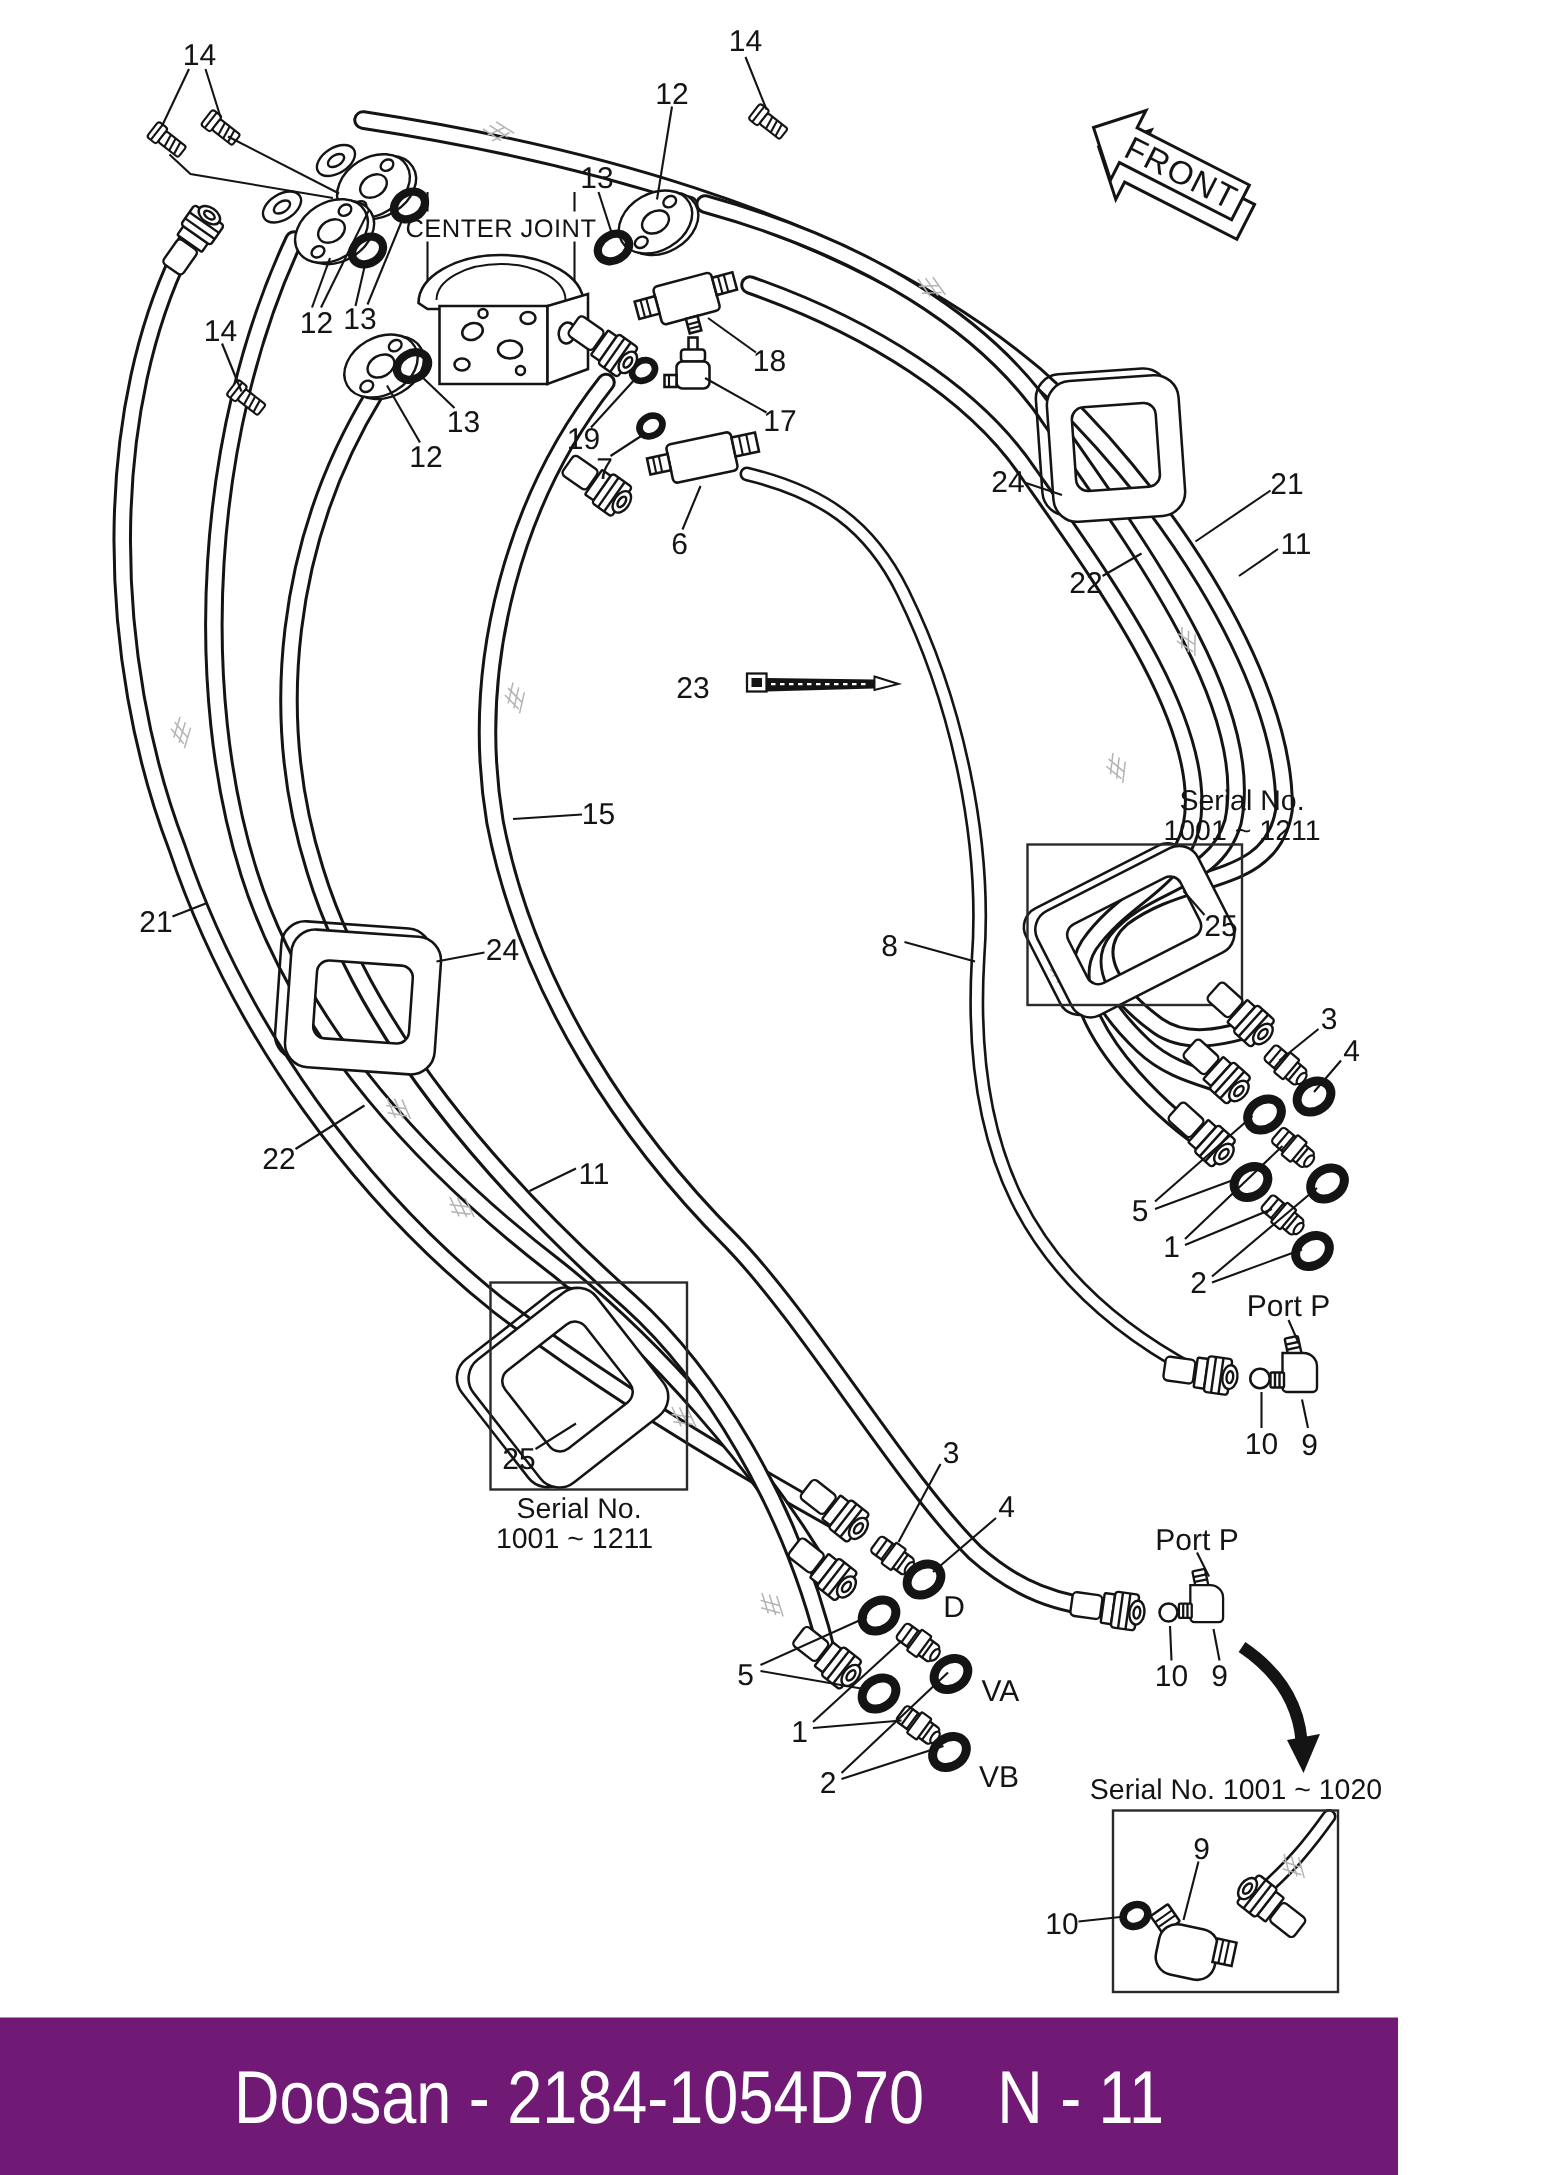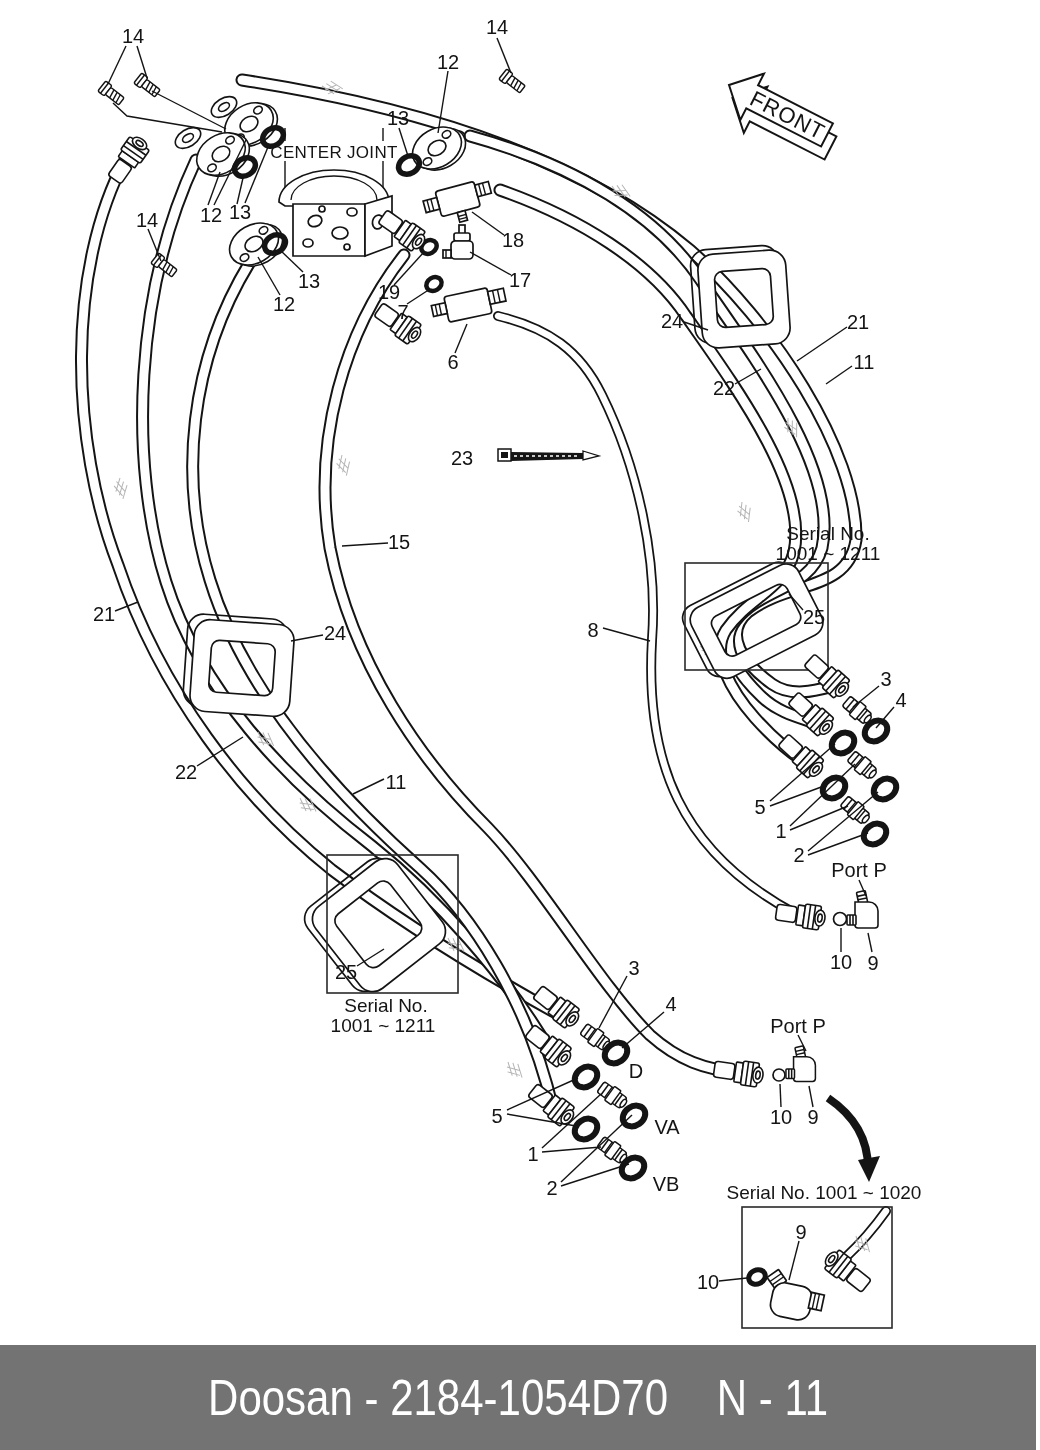--- a/index.html
+++ b/index.html
@@ -11,21 +11,21 @@
   .cj{font:17px "Liberation Sans", sans-serif;fill:#141414;text-anchor:middle;letter-spacing:.3px;}
   .pp{font:20px "Liberation Sans", sans-serif;fill:#141414;text-anchor:middle;}
   .tube-o{fill:none;stroke:#141414;stroke-width:13;stroke-linecap:round;}
   .tube-i{fill:none;stroke:#ffffff;stroke-width:9;stroke-linecap:round;}
   .thin-o{fill:none;stroke:#141414;stroke-width:10;stroke-linecap:round;}
   .thin-i{fill:none;stroke:#ffffff;stroke-width:6.5;stroke-linecap:round;}
   .lead{stroke:#141414;stroke-width:1.4;fill:none;}
   .part{fill:#fff;stroke:#141414;stroke-width:1.7;}
   .box{fill:none;stroke:#2a2a2a;stroke-width:1.6;}
   .oring{fill:none;stroke:#141414;}
-  .footer{position:absolute;left:0;top:1345px;width:1036px;height:105px;background:#737373;
+  .footer{position:absolute;left:0;top:1345px;width:932px;height:105px;background:#701a75;
           display:flex;align-items:center;justify-content:center;}
   .ftext{display:flex;align-items:baseline;color:#fff;font-size:50px;
          transform:scaleX(.84);transform-origin:center;white-space:pre;}
   .ftext .gap{display:inline-block;width:58px;}
 </style>
 </head>
 <body>
 
 <div class="page">
 <svg width="1040" height="1345" viewBox="0 0 1040 1345">

